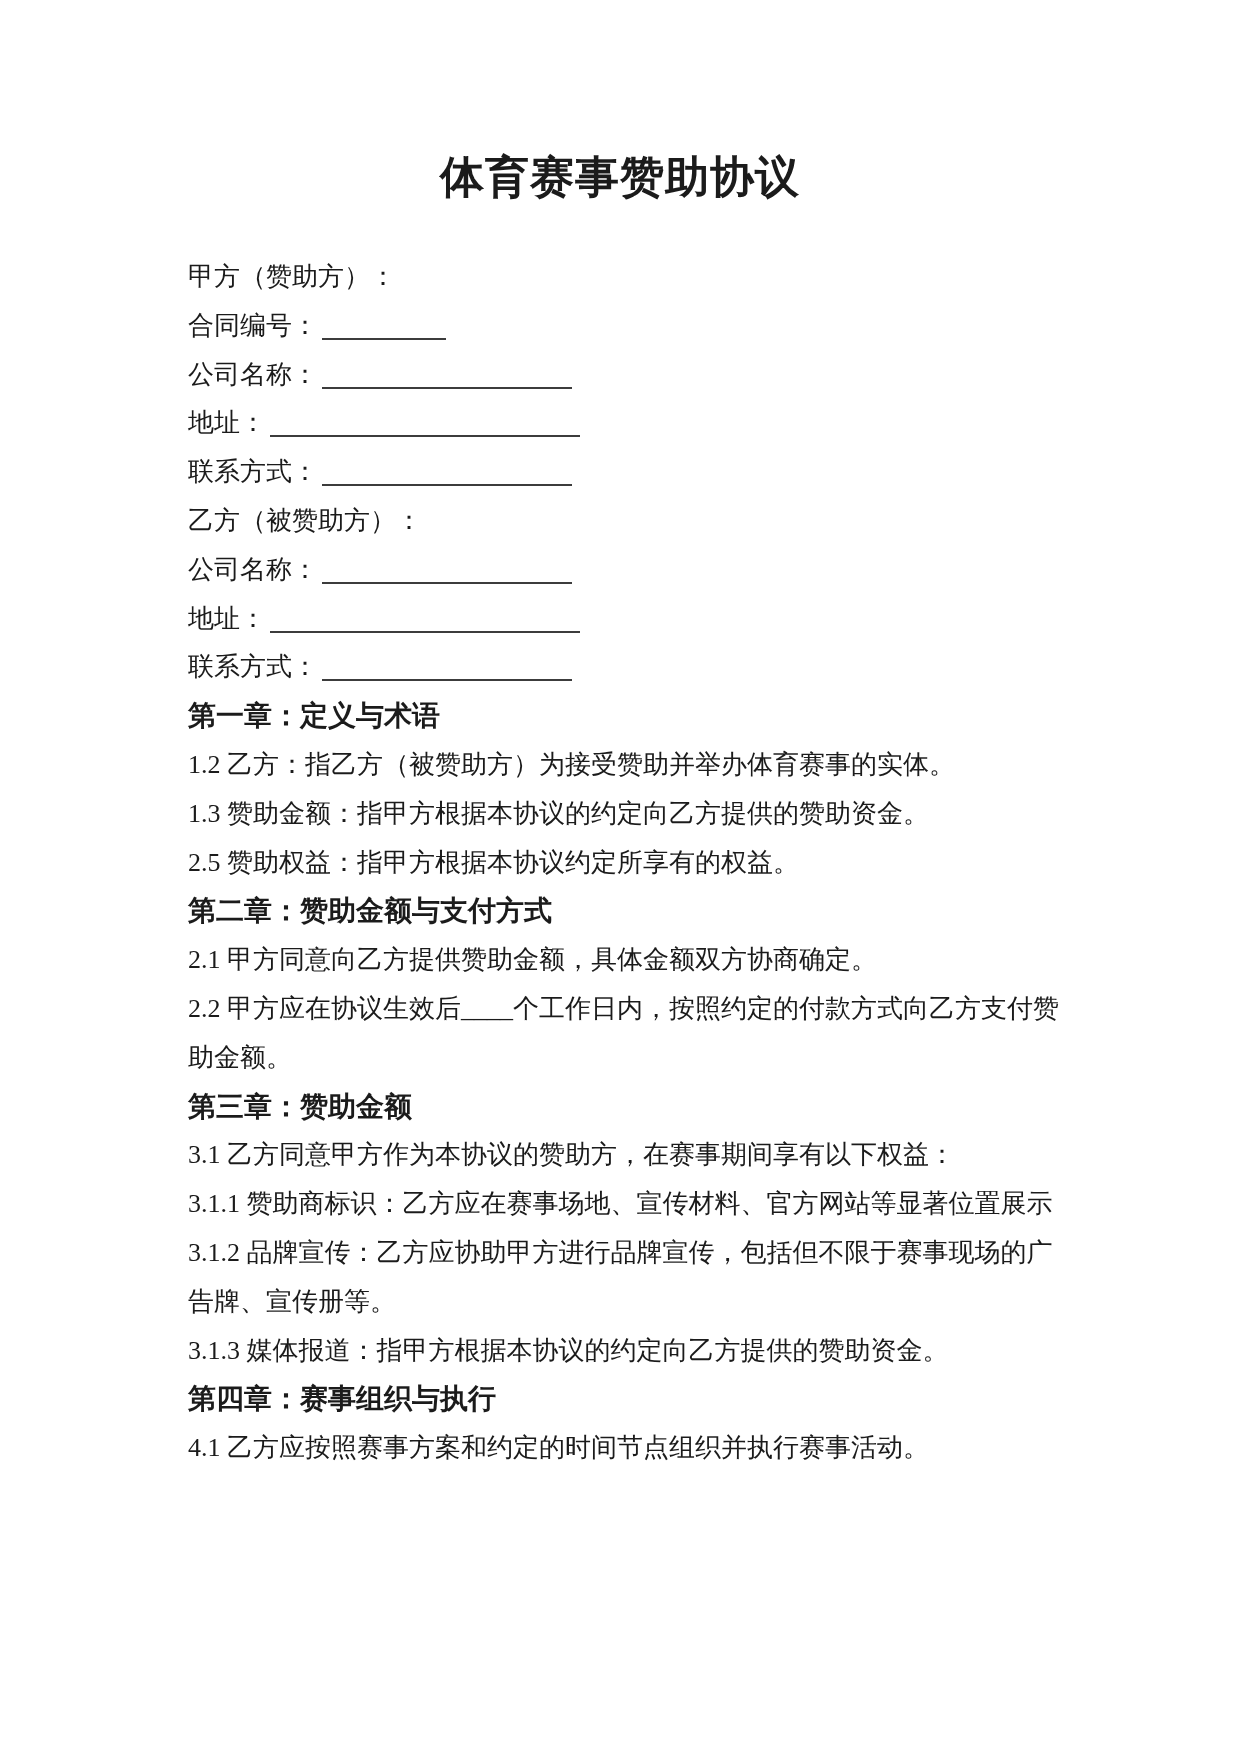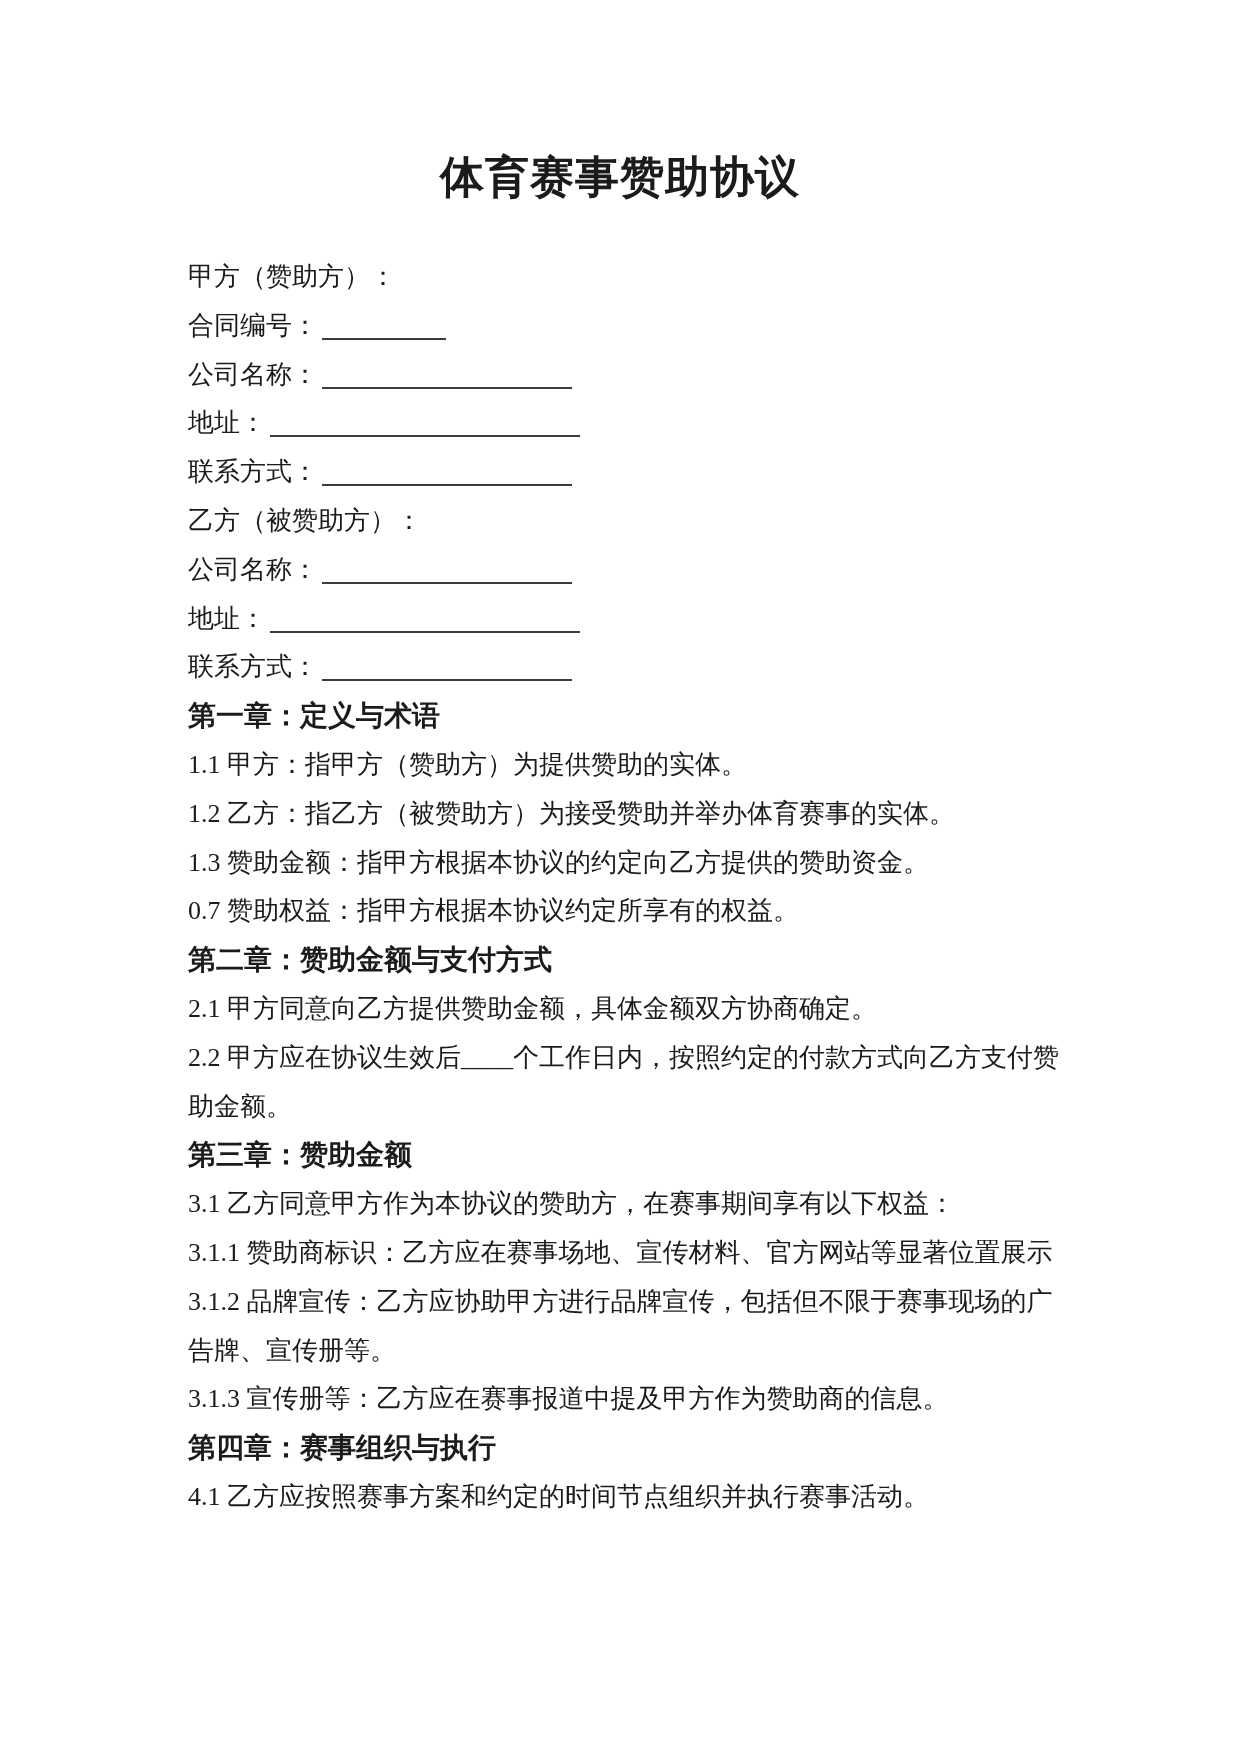--- a/index.html
+++ b/index.html
@@ -86,34 +86,33 @@
       <span>公司名称：</span><span class="blank w-medium"></span>
     </div>
     <div class="line">
       <span>地址：</span><span class="blank w-long"></span>
     </div>
     <div class="line">
       <span>联系方式：</span><span class="blank w-medium"></span>
     </div>
 
     <div class="line heading">第一章：定义与术语</div>
-    <div class="line">1.1 甲方：指甲方（赞助方）为提供赞助的实体。</div>
     <div class="line">1.2 乙方：指乙方（被赞助方）为接受赞助并举办体育赛事的实体。</div>
     <div class="line">1.3 赞助金额：指甲方根据本协议的约定向乙方提供的赞助资金。</div>
-    <div class="line">0.7 赞助权益：指甲方根据本协议约定所享有的权益。</div>
+    <div class="line">2.5 赞助权益：指甲方根据本协议约定所享有的权益。</div>
 
     <div class="line heading">第二章：赞助金额与支付方式</div>
     <div class="line">2.1 甲方同意向乙方提供赞助金额，具体金额双方协商确定。</div>
     <div class="line">2.2 甲方应在协议生效后____个工作日内，按照约定的付款方式向乙方支付赞</div>
     <div class="line">助金额。</div>
 
     <div class="line heading">第三章：赞助金额</div>
     <div class="line">3.1 乙方同意甲方作为本协议的赞助方，在赛事期间享有以下权益：</div>
     <div class="line">3.1.1 赞助商标识：乙方应在赛事场地、宣传材料、官方网站等显著位置展示</div>
     <div class="line">3.1.2 品牌宣传：乙方应协助甲方进行品牌宣传，包括但不限于赛事现场的广</div>
     <div class="line">告牌、宣传册等。</div>
-    <div class="line">3.1.3 宣传册等：乙方应在赛事报道中提及甲方作为赞助商的信息。</div>
+    <div class="line">3.1.3 媒体报道：指甲方根据本协议的约定向乙方提供的赞助资金。</div>
 
     <div class="line heading">第四章：赛事组织与执行</div>
     <div class="line">4.1 乙方应按照赛事方案和约定的时间节点组织并执行赛事活动。</div>
 
   </div>
 </div>
 
 </body></html>

